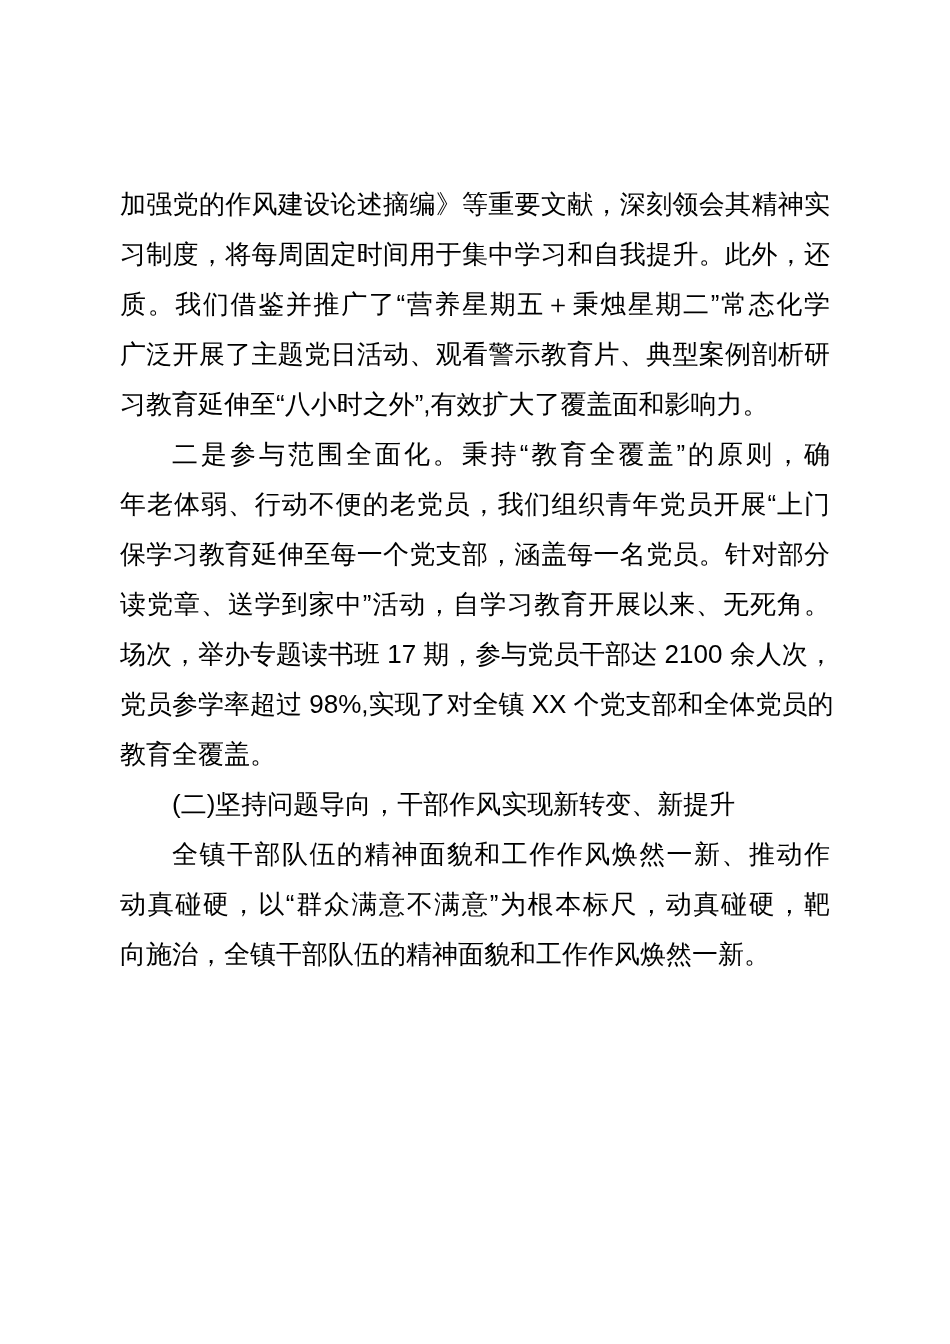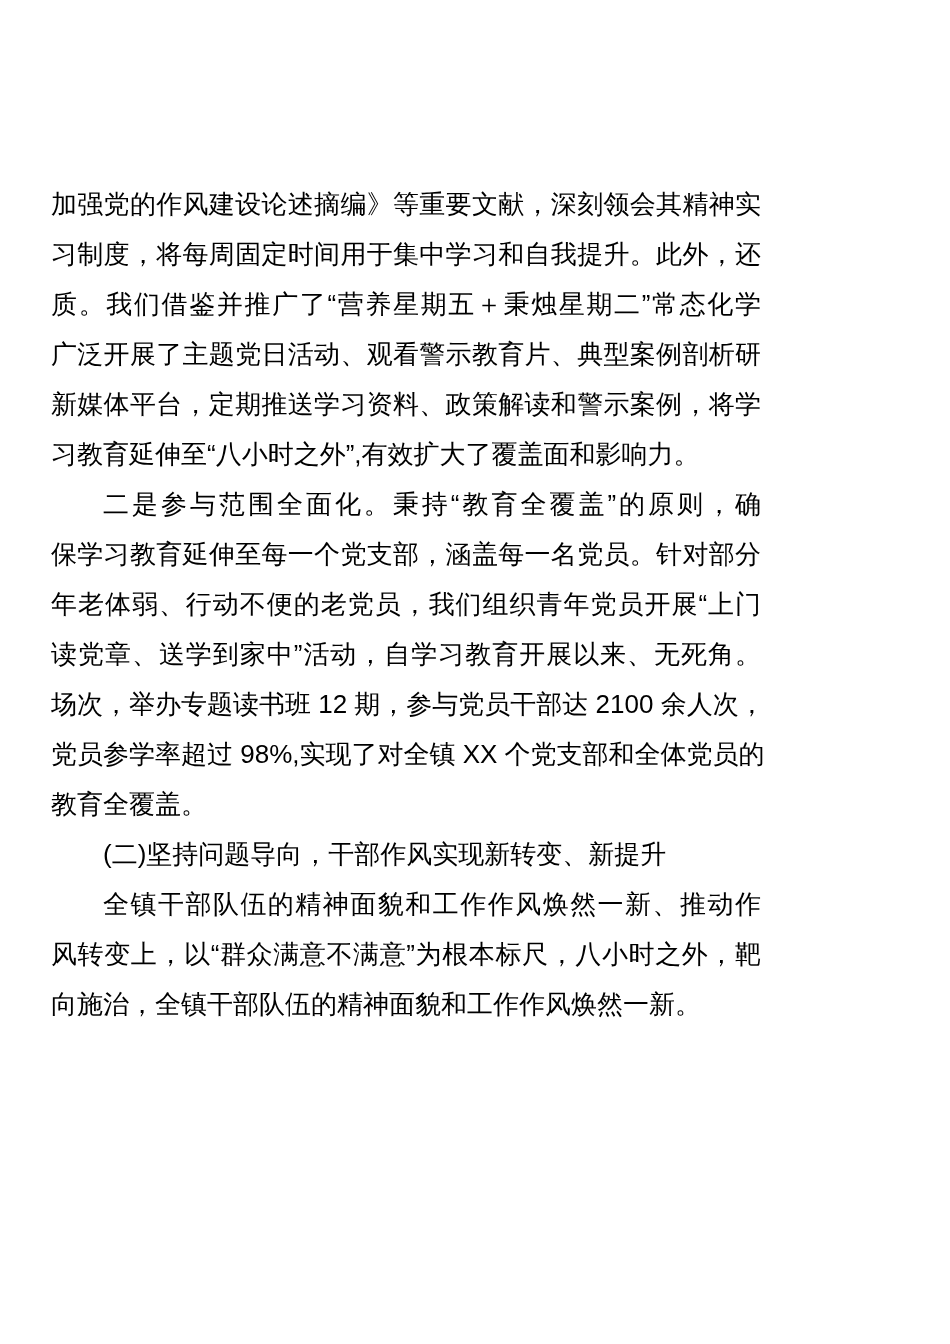--- a/index.html
+++ b/index.html
@@ -9,21 +9,21 @@
   body {
     width: 950px;
     height: 1344px;
     background: #ffffff;
     overflow: hidden;
   }
   .page {
     box-sizing: border-box;
     width: 950px;
     height: 1344px;
-    padding: 179px 120px 0 51px;
+    padding: 179px 120px 0 120px;
     background: #ffffff;
     font-family: "Liberation Sans", "DejaVu Sans", sans-serif;
     font-size: 26px;
     line-height: 50px;
     color: #000000;
     letter-spacing: 0;
   }
   .doc-body {
     width: 710px;
   }
@@ -46,34 +46,33 @@
 </head>
 <body>
 
 <div class="page">
   <div class="doc-body" id="doc-body">
       <div>
         <div class="line">加强党的作风建设论述摘编》等重要文献，深刻领会其精神实</div>
         <div class="line">习制度，将每周固定时间用于集中学习和自我提升。此外，还</div>
         <div class="line">质。我们借鉴并推广了“营养星期五＋秉烛星期二”常态化学</div>
         <div class="line">广泛开展了主题党日活动、观看警示教育片、典型案例剖析研</div>
-        <div class="line">新媒体平台，定期推送学习资料、政策解读和警示案例，将学</div>
         <div class="line para-end">习教育延伸至“八小时之外”,有效扩大了覆盖面和影响力。</div>
       </div>
       <div>
         <div class="line first-indent">二是参与范围全面化。秉持“教育全覆盖”的原则，确</div>
+        <div class="line">年老体弱、行动不便的老党员，我们组织青年党员开展“上门</div>
         <div class="line">保学习教育延伸至每一个党支部，涵盖每一名党员。针对部分</div>
-        <div class="line">年老体弱、行动不便的老党员，我们组织青年党员开展“上门</div>
         <div class="line">读党章、送学到家中”活动，自学习教育开展以来、无死角。</div>
-        <div class="line">场次，举办专题读书班 12 期，参与党员干部达 2100 余人次，</div>
+        <div class="line">场次，举办专题读书班 17 期，参与党员干部达 2100 余人次，</div>
         <div class="line">党员参学率超过 98%,实现了对全镇 XX 个党支部和全体党员的</div>
         <div class="line para-end">教育全覆盖。</div>
       </div>
       <div>
         <div class="line first-indent para-end">(二)坚持问题导向，干部作风实现新转变、新提升</div>
       </div>
       <div>
         <div class="line first-indent">全镇干部队伍的精神面貌和工作作风焕然一新、推动作</div>
-        <div class="line">风转变上，以“群众满意不满意”为根本标尺，八小时之外，靶</div>
+        <div class="line">动真碰硬，以“群众满意不满意”为根本标尺，动真碰硬，靶</div>
         <div class="line para-end">向施治，全镇干部队伍的精神面貌和工作作风焕然一新。</div>
       </div>
     </div>
 </div>
 
 </body></html>

